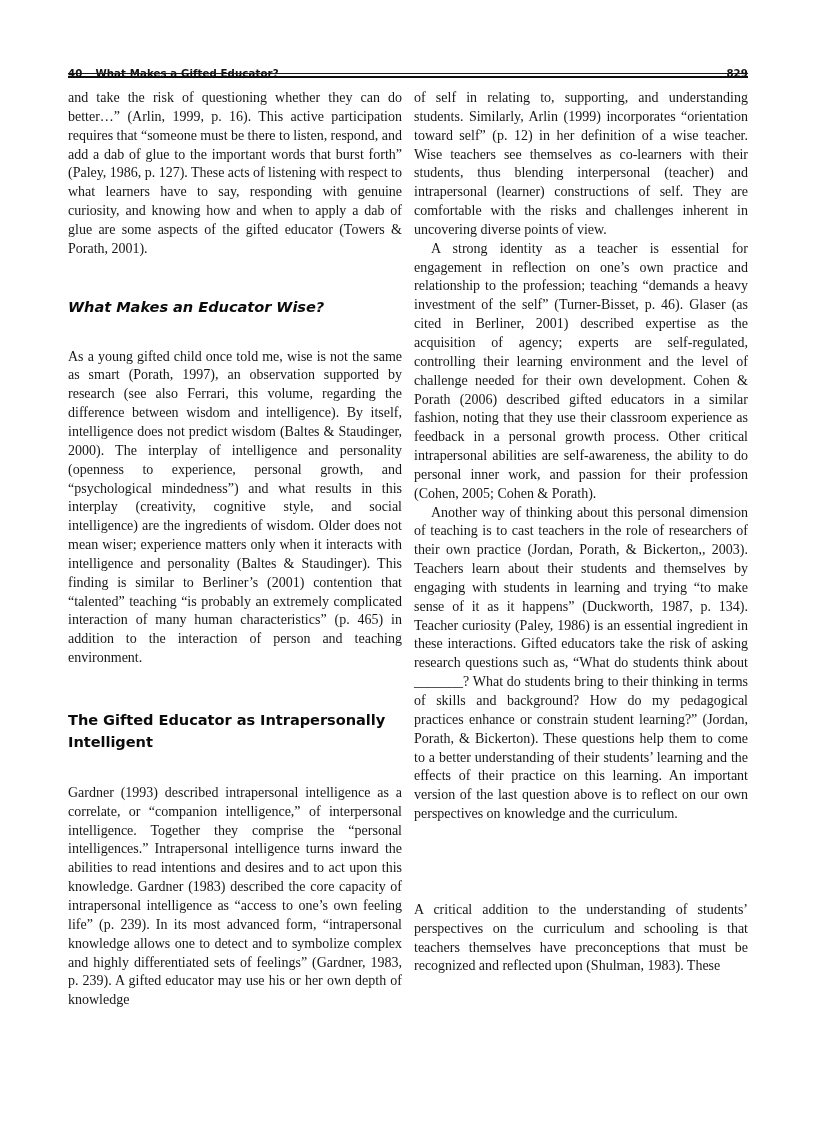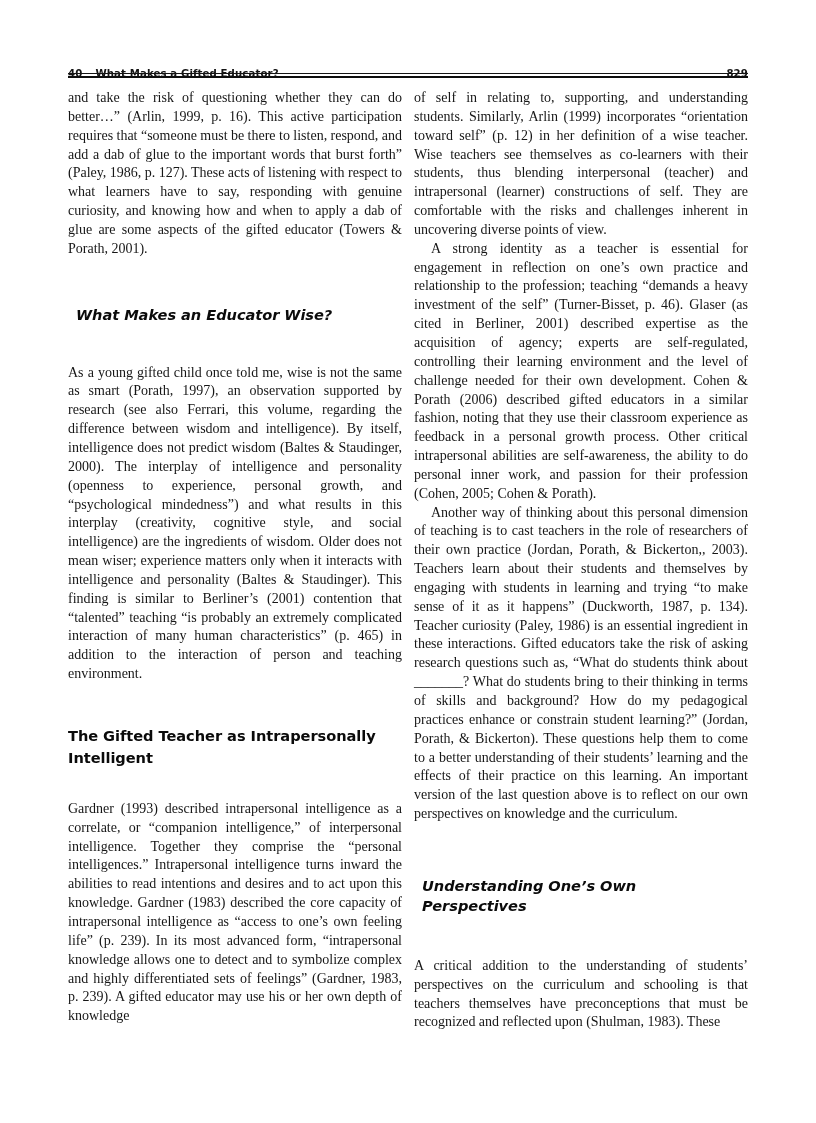--- a/index.html
+++ b/index.html
@@ -82,21 +82,21 @@
     text-align: justify;
     text-justify: inter-word;
     -webkit-hyphens: none;
     hyphens: none;
     word-spacing: -0.1px;
   }
   p.body.indent { text-indent: 17px; }
   p.body.last-ragged { text-align-last: left; }
 
   h2.head-italic {
-    margin: 8px;
+    margin: 0;
     font-family: "DejaVu Sans", "Liberation Sans", sans-serif;
     font-style: italic;
     font-weight: bold;
     font-size: 14.6px;
     line-height: 20px;
     color: #0b0b0b;
     letter-spacing: -0.05px;
   }
   h2.head-roman {
     margin: 0;
@@ -133,29 +133,28 @@
 
   <div class="columns">
 
     <div class="col">
       <p class="body last-ragged">and take the risk of questioning whether they can do better…” (Arlin, 1999, p. 16). This active participation requires that “someone must be there to listen, respond, and add a dab of glue to the important words that burst forth” (Paley, 1986, p. 127). These acts of listening with respect to what learners have to say, responding with genuine curiosity, and knowing how and when to apply a dab of glue are some aspects of the gifted educator (Towers &amp; Porath, 2001).</p>
       <div class="sp-before-head-1"></div>
       <h2 class="head-italic">What Makes an Educator Wise?</h2>
       <div class="sp-after-head-1"></div>
       <p class="body last-ragged">As a young gifted child once told me, wise is not the same as smart (Porath, 1997), an observation supported by research (see also Ferrari, this volume, regarding the difference between wisdom and intelligence). By itself, intelligence does not predict wisdom (Baltes &amp; Staudinger, 2000). The interplay of intelligence and personality (openness to experience, personal growth, and “psychological mindedness”) and what results in this interplay (creativity, cognitive style, and social intelligence) are the ingredients of wisdom. Older does not mean wiser; experience matters only when it interacts with intelligence and personality (Baltes &amp; Staudinger). This finding is similar to Berliner’s (2001) contention that “talented” teaching “is probably an extremely complicated interaction of many human characteristics” (p. 465) in addition to the interaction of person and teaching environment.</p>
       <div class="sp-before-head-2"></div>
-      <h2 class="head-roman">The Gifted Teacher as Intrapersonally Intelligent</h2>
+      <h2 class="head-roman">The Gifted Educator as Intrapersonally Intelligent</h2>
       <div class="sp-after-head-2"></div>
       <p class="body">Gardner (1993) described intrapersonal intelligence as a correlate, or “companion intelligence,” of interpersonal intelligence. Together they comprise the “personal intelligences.” Intrapersonal intelligence turns inward the abilities to read intentions and desires and to act upon this knowledge. Gardner (1983) described the core capacity of intrapersonal intelligence as “access to one’s own feeling life” (p. 239). In its most advanced form, “intrapersonal knowledge allows one to detect and to symbolize complex and highly differentiated sets of feelings” (Gardner, 1983, p. 239). A gifted educator may use his or her own depth of knowledge</p>
     </div>
 
     <div class="col">
       <p class="body last-ragged">of self in relating to, supporting, and understanding students. Similarly, Arlin (1999) incorporates “orientation toward self” (p. 12) in her definition of a wise teacher. Wise teachers see themselves as co-learners with their students, thus blending interpersonal (teacher) and intrapersonal (learner) constructions of self. They are comfortable with the risks and challenges inherent in uncovering diverse points of view.</p>
       <p class="body indent last-ragged">A strong identity as a teacher is essential for engagement in reflection on one’s own practice and relationship to the profession; teaching “demands a heavy investment of the self” (Turner-Bisset, p. 46). Glaser (as cited in Berliner, 2001) described expertise as the acquisition of agency; experts are self-regulated, controlling their learning environment and the level of challenge needed for their own development. Cohen &amp; Porath (2006) described gifted educators in a similar fashion, noting that they use their classroom experience as feedback in a personal growth process. Other critical intrapersonal abilities are self-awareness, the ability to do personal inner work, and passion for their profession (Cohen, 2005; Cohen &amp; Porath).</p>
       <p class="body indent last-ragged">Another way of thinking about this personal dimension of teaching is to cast teachers in the role of researchers of their own practice (Jordan, Porath, &amp; Bickerton,, 2003). Teachers learn about their students and themselves by engaging with students in learning and trying “to make sense of it as it happens” (Duckworth, 1987, p. 134). Teacher curiosity (Paley, 1986) is an essential ingredient in these interactions. Gifted educators take the risk of asking research questions such as, “What do students think about _______? What do students bring to their thinking in terms of skills and background? How do my pedagogical practices enhance or constrain student learning?” (Jordan, Porath, &amp; Bickerton). These questions help them to come to a better understanding of their students’ learning and the effects of their practice on this learning. An important version of the last question above is to reflect on our own perspectives on knowledge and the curriculum.</p>
       <div class="sp-before-head-3"></div>
-      <h2 class="head-italic">Understanding One’s Own Perspectives</h2>
       <div class="sp-after-head-3"></div>
       <p class="body">A critical addition to the understanding of students’ perspectives on the curriculum and schooling is that teachers themselves have preconceptions that must be recognized and reflected upon (Shulman, 1983). These</p>
     </div>
 
   </div>
 </div>
 
 </body></html>

